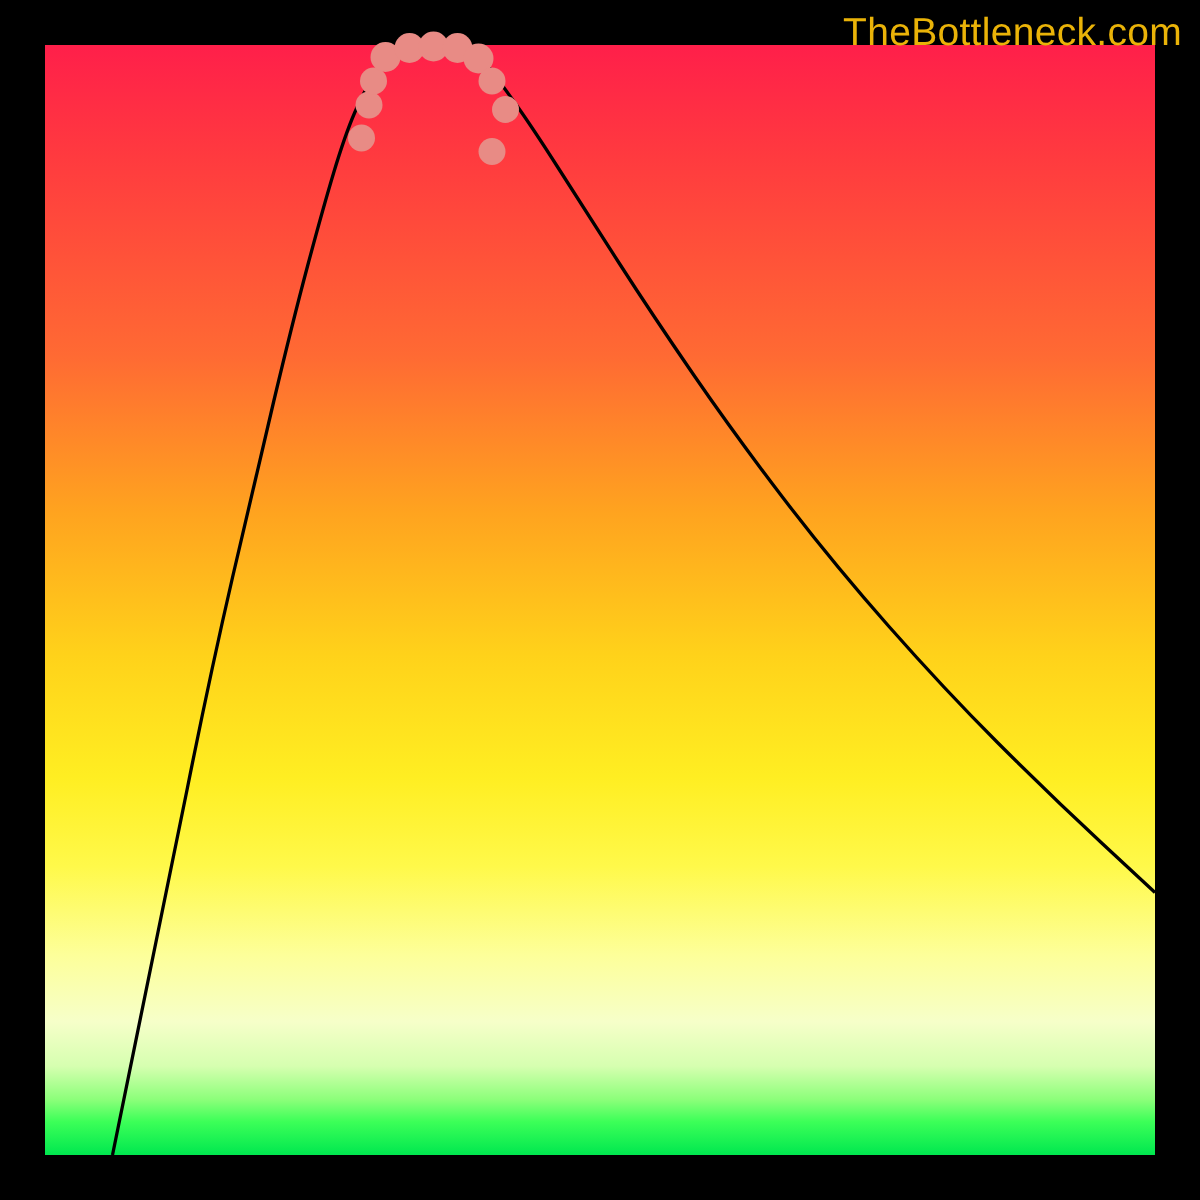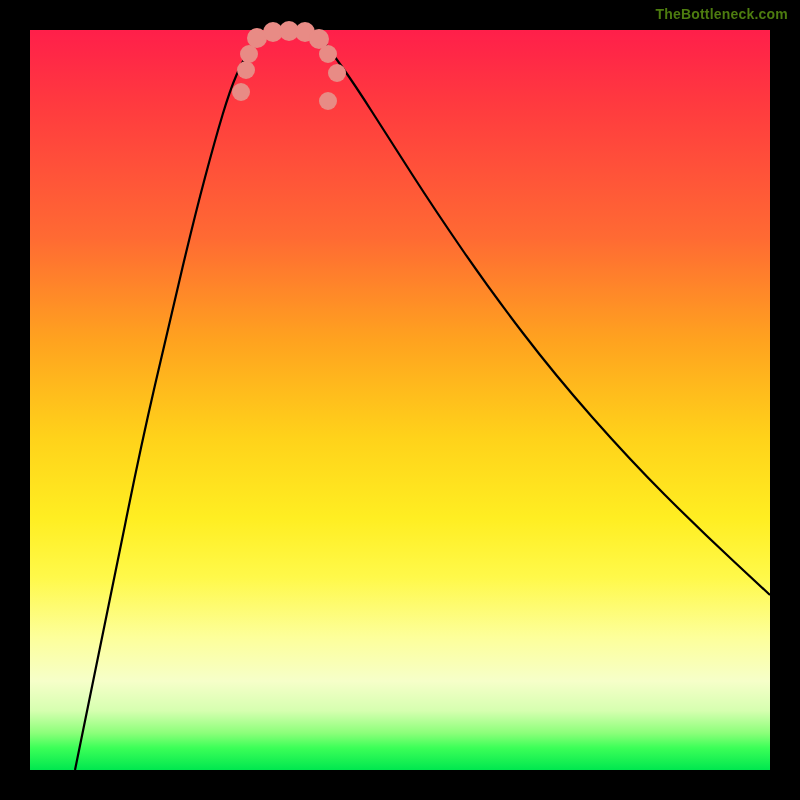--- a/index.html
+++ b/index.html
@@ -37,23 +37,23 @@
       #d6ffb0 92%,
       #8cff7a 95%,
       #3cff58 97%,
       #00e74f 100%
     );
   }
   .watermark {
     position: absolute;
     top: 6px;
     right: 12px;
-    color: #4d7c0f;
-    font-size: 14px;
-    font-weight: 700;
+    color: #eab308;
+    font-size: 26px;
+    font-weight: 400;
     letter-spacing: 0.2px;
     user-select: none;
   }
   svg.curves {
     position: absolute;
     inset: 0;
     width: 100%;
     height: 100%;
     overflow: visible;
   }

